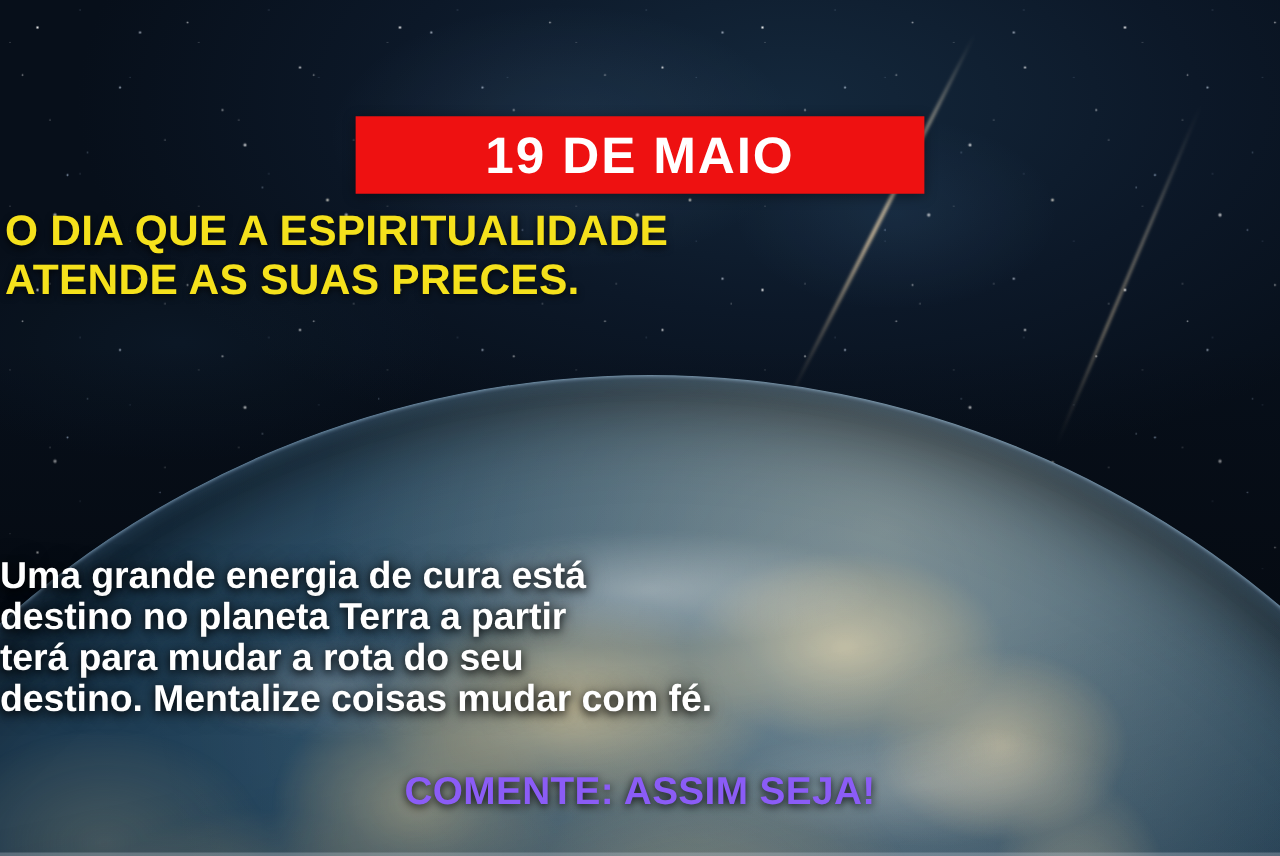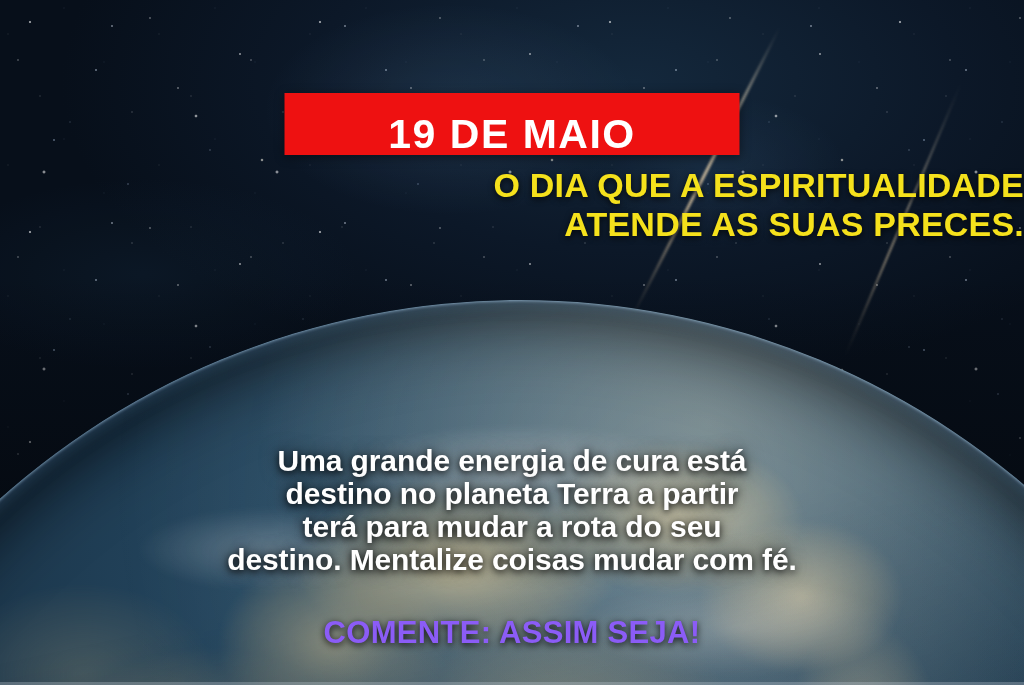--- a/index.html
+++ b/index.html
@@ -222,54 +222,54 @@
   
   .date-badge {
     position: absolute;
     left: 50%;
     transform: translateX(-50%);
     top: 93px;
     width: 455px;
     height: 62px;
     background: #ee1111;
     display: flex;
-    align-items: flex-end;
+    align-items: center;
     justify-content: center;
     box-shadow: 0 2px 10px rgba(0,0,0,.45);
   }
   .date-badge-text {
     color: #ffffff;
     font-family: "Liberation Sans", sans-serif;
     font-weight: 700;
     font-size: 41px;
     letter-spacing: 1.5px;
     line-height: 1;
     white-space: nowrap;
   }
 
   .headline {
     position: absolute;
-    left: 18px; right: 0;
+    left: 4px; right: 0;
     top: 166px;
-    text-align: right;
+    text-align: left;
     color: #f5e11c;
     font-family: "Liberation Sans", sans-serif;
     font-weight: 700;
     font-size: 34px;
     line-height: 39px;
     letter-spacing: .2px;
     text-shadow: 0 2px 6px rgba(0,0,0,.75);
   }
   .headline div { white-space: nowrap; }
 
   .body-copy {
     position: absolute;
     left: 0; right: 0;
     top: 444px;
-    text-align: center;
+    text-align: left;
     color: #ffffff;
     font-family: "Liberation Sans", sans-serif;
     font-weight: 700;
     font-size: 30px;
     line-height: 33px;
     letter-spacing: -.1px;
     text-shadow: 0 2px 7px rgba(0,0,0,.9), 0 0 18px rgba(0,0,0,.6);
   }
   .body-copy div { white-space: nowrap; }
 

